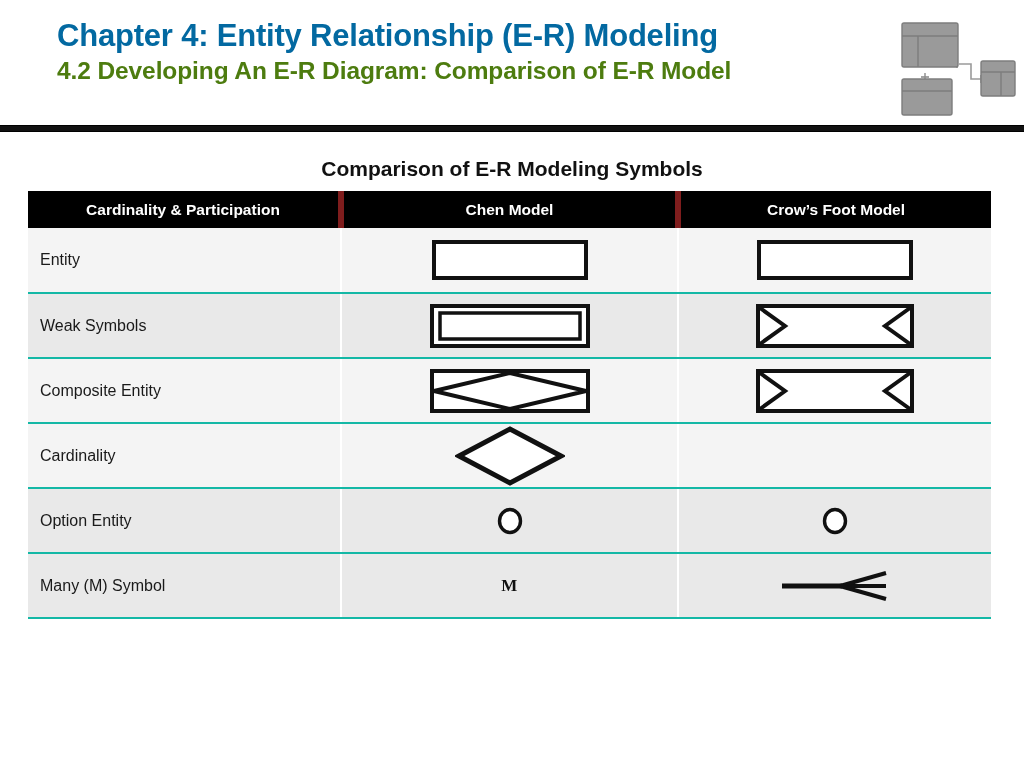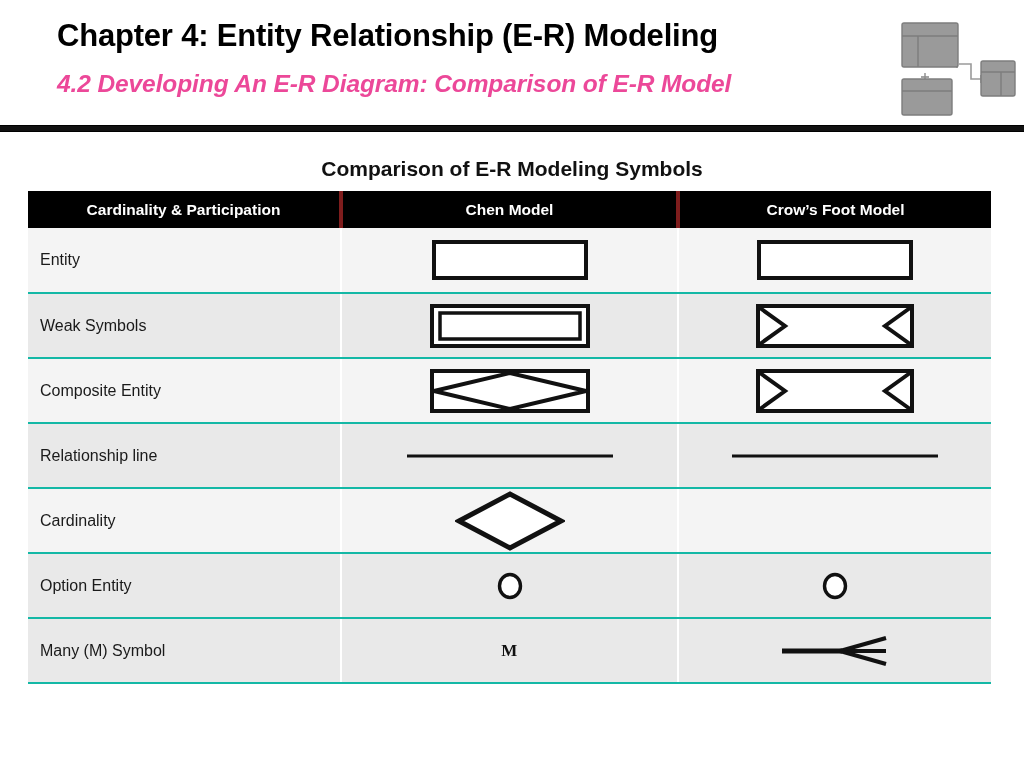--- a/index.html
+++ b/index.html
@@ -25,34 +25,33 @@
   }
   #header-text-block {
     position: absolute;
     left: 57px;
     top: 18px;
     width: 830px;
   }
   #title-line-1 {
     font-size: 31px;
     font-weight: bold;
-    color: #000000;
+    color: #0369a1;
     line-height: 1.18;
     letter-spacing: -0.2px;
     white-space: nowrap;
   }
   #title-line-2 {
     font-size: 24.5px;
     font-weight: bold;
-    color: #ec4899;
+    color: #4d7c0f;
     line-height: 1.28;
     letter-spacing: -0.1px;
-    margin-top: 13px;
+    margin-top: 0;
     white-space: nowrap;
-    font-style: italic;
   }
   #header-er-icon {
     position: absolute;
     left: 897px;
     top: 17px;
     width: 120px;
     height: 100px;
   }
   #header-rule {
     position: absolute;
@@ -91,21 +90,21 @@
   #comparison-table col.c-crow  { width: 313px; }
 
   #comparison-table thead th {
     background: #000000;
     color: #ffffff;
     font-size: 15.5px;
     font-weight: bold;
     height: 37px;
     padding: 0 8px;
     text-align: center;
-    border-right: 4px solid #7f1d1d;
+    border-right: 6px solid #7f1d1d;
     box-sizing: border-box;
   }
   #comparison-table thead th:last-child { border-right: none; }
   #comparison-table thead th.col-label  { text-align: center; }
 
   #comparison-table tbody td {
     height: 65px;
     padding: 0;
     border-right: 2px solid #ffffff;
     border-bottom: 2px solid #14b8a6;
@@ -262,37 +261,20 @@
         <div class="sym-wrap">
           <svg width="160" height="46" viewBox="0 0 160 46">
             <rect x="3" y="3" width="154" height="40" fill="#ffffff" stroke="#111111" stroke-width="4"></rect>
             <path d="M5 5 L30 23 L5 41" fill="none" stroke="#111111" stroke-width="4"></path>
             <path d="M155 5 L130 23 L155 41" fill="none" stroke="#111111" stroke-width="4"></path>
           </svg>
         </div>
       </td>
     </tr>
 
-    <tr class="row-even">
-      <td class="cell-label">Relationship line</td>
-      <td class="cell-symbol">
-        <div class="sym-wrap">
-          <svg width="210" height="12" viewBox="0 0 210 12">
-            <line x1="2" y1="6" x2="208" y2="6" stroke="#111111" stroke-width="3"></line>
-          </svg>
-        </div>
-      </td>
-      <td class="cell-symbol">
-        <div class="sym-wrap">
-          <svg width="210" height="12" viewBox="0 0 210 12">
-            <line x1="2" y1="6" x2="208" y2="6" stroke="#111111" stroke-width="3"></line>
-          </svg>
-        </div>
-      </td>
-    </tr>
 
     <tr class="row-odd">
       <td class="cell-label">Cardinality</td>
       <td class="cell-symbol">
         <div class="sym-wrap">
           <svg width="110" height="62" viewBox="0 0 110 62">
             <path d="M4 31 L55 4 L106 31 L55 58 Z" fill="#ffffff" stroke="#111111" stroke-width="5"></path>
           </svg>
         </div>
       </td>

